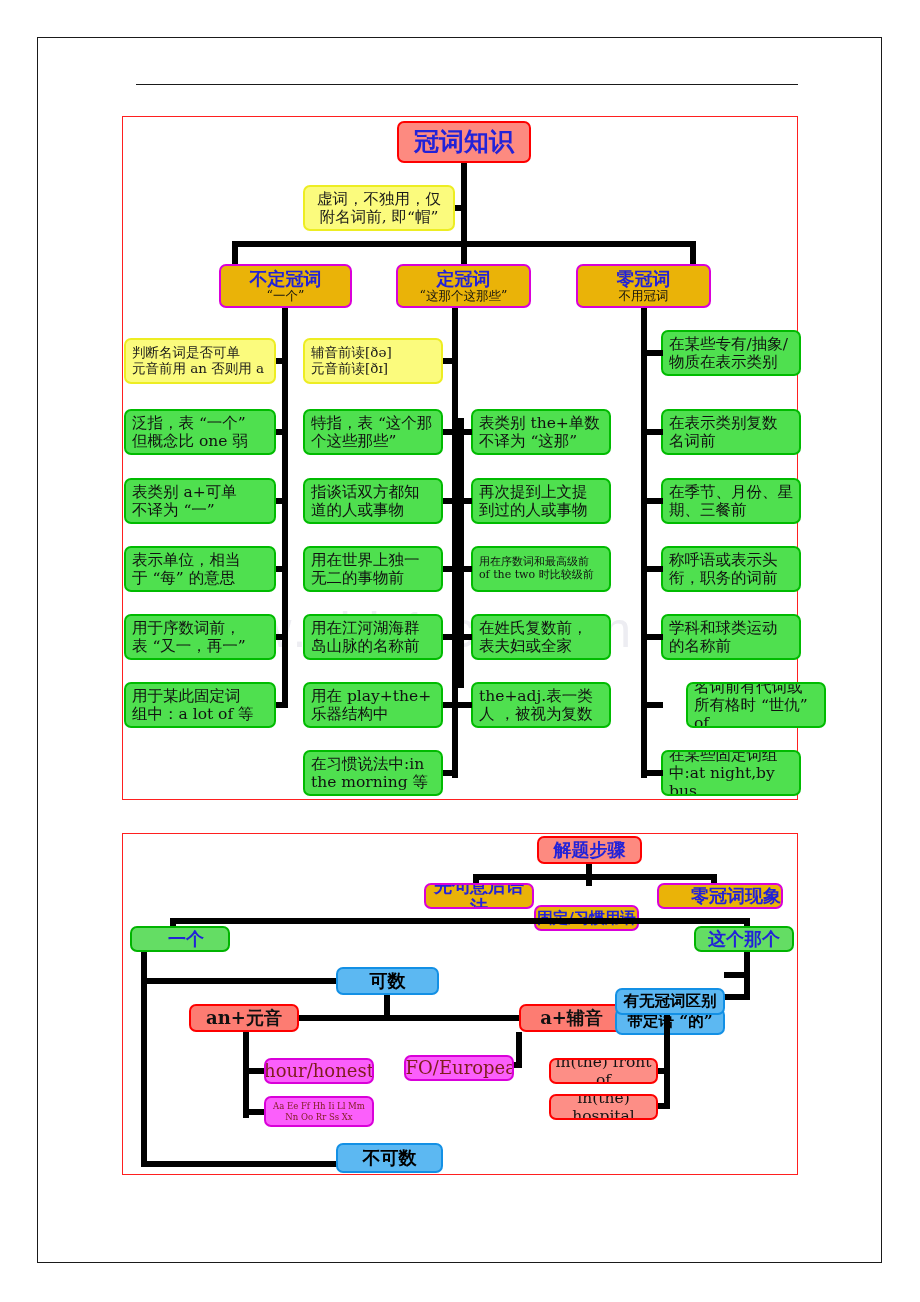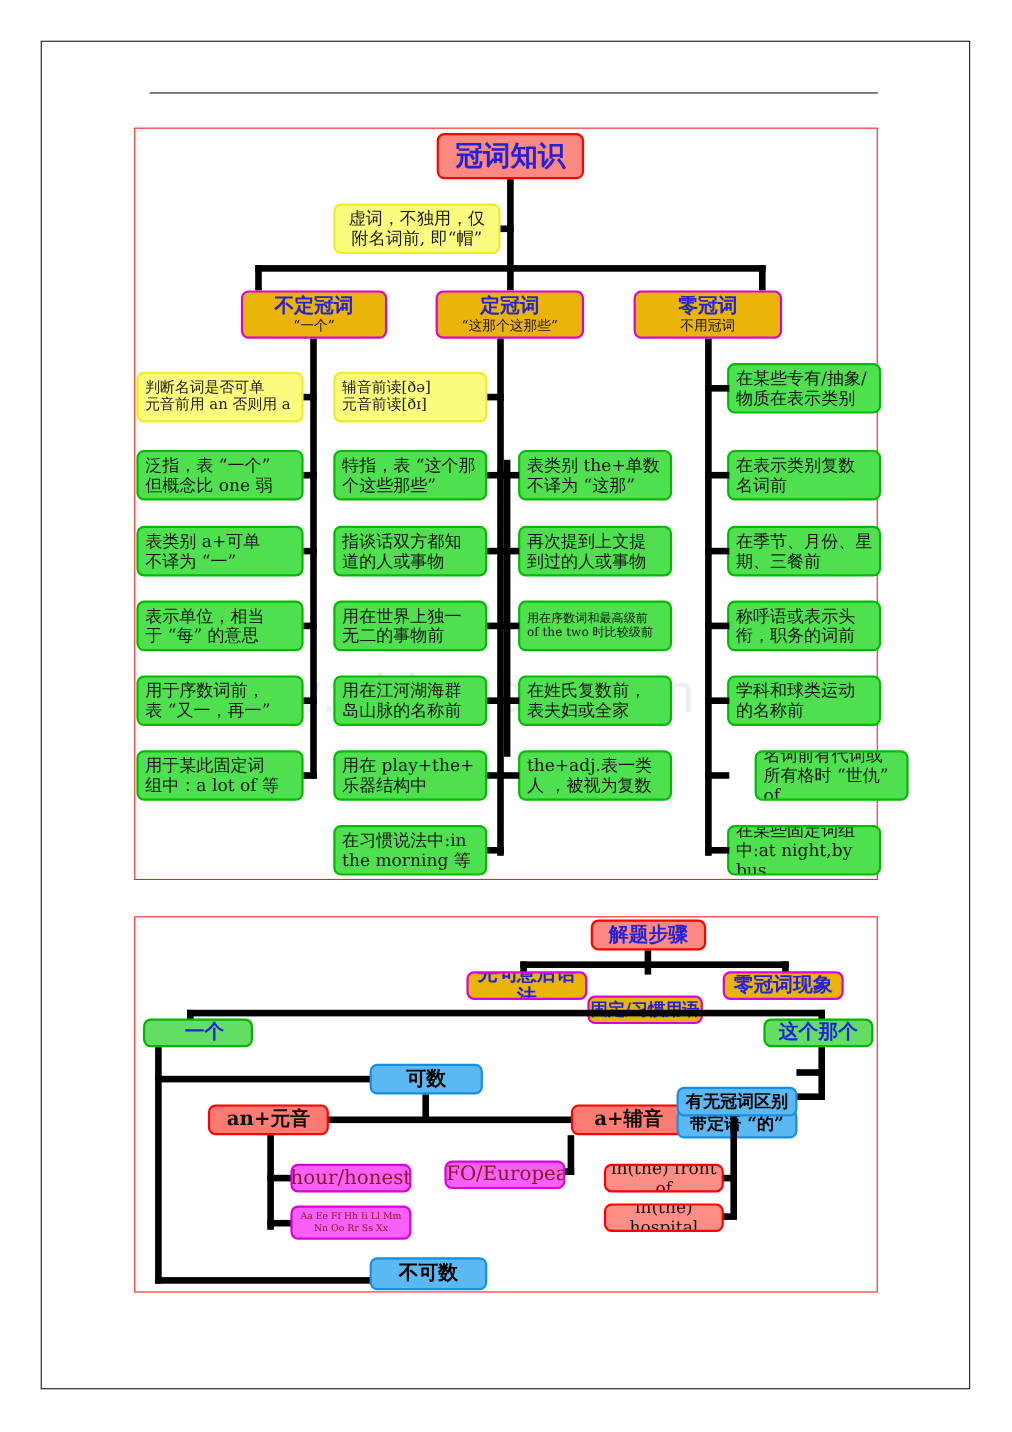--- a/index.html
+++ b/index.html
@@ -258,21 +258,21 @@
   <div class="ln" style="left:473px;top:874px;width:6px;height:12px;"></div>
   <div class="ln" style="left:586px;top:874px;width:6px;height:12px;"></div>
   <div class="ln" style="left:711px;top:874px;width:6px;height:12px;"></div>
 
   <div class="node n-magenta t-lg" style="left:424px;top:883px;width:110px;height:26px;">
     <span>先句意后语法</span>
   </div>
   <div class="node n-magenta t-md" style="left:534px;top:905px;width:105px;height:26px;">
     <span>固定/习惯用语</span>
   </div>
-  <div class="node n-magenta t-lg" style="left:657px;top:883px;width:110px;height:26px;">
+  <div class="node n-magenta t-lg" style="left:657px;top:883px;width:126px;height:26px;align-items:flex-end;">
     <span>零冠词现象</span>
   </div>
 
   <div class="ln" style="left:170px;top:918px;width:580px;height:6px;"></div>
   <div class="ln" style="left:170px;top:918px;width:6px;height:12px;"></div>
   <div class="ln" style="left:744px;top:918px;width:6px;height:12px;"></div>
 
   <div class="node n-greenHead t-lg" style="left:130px;top:926px;width:100px;height:26px;padding-left:12px;">
     <span>一个</span>
   </div>

